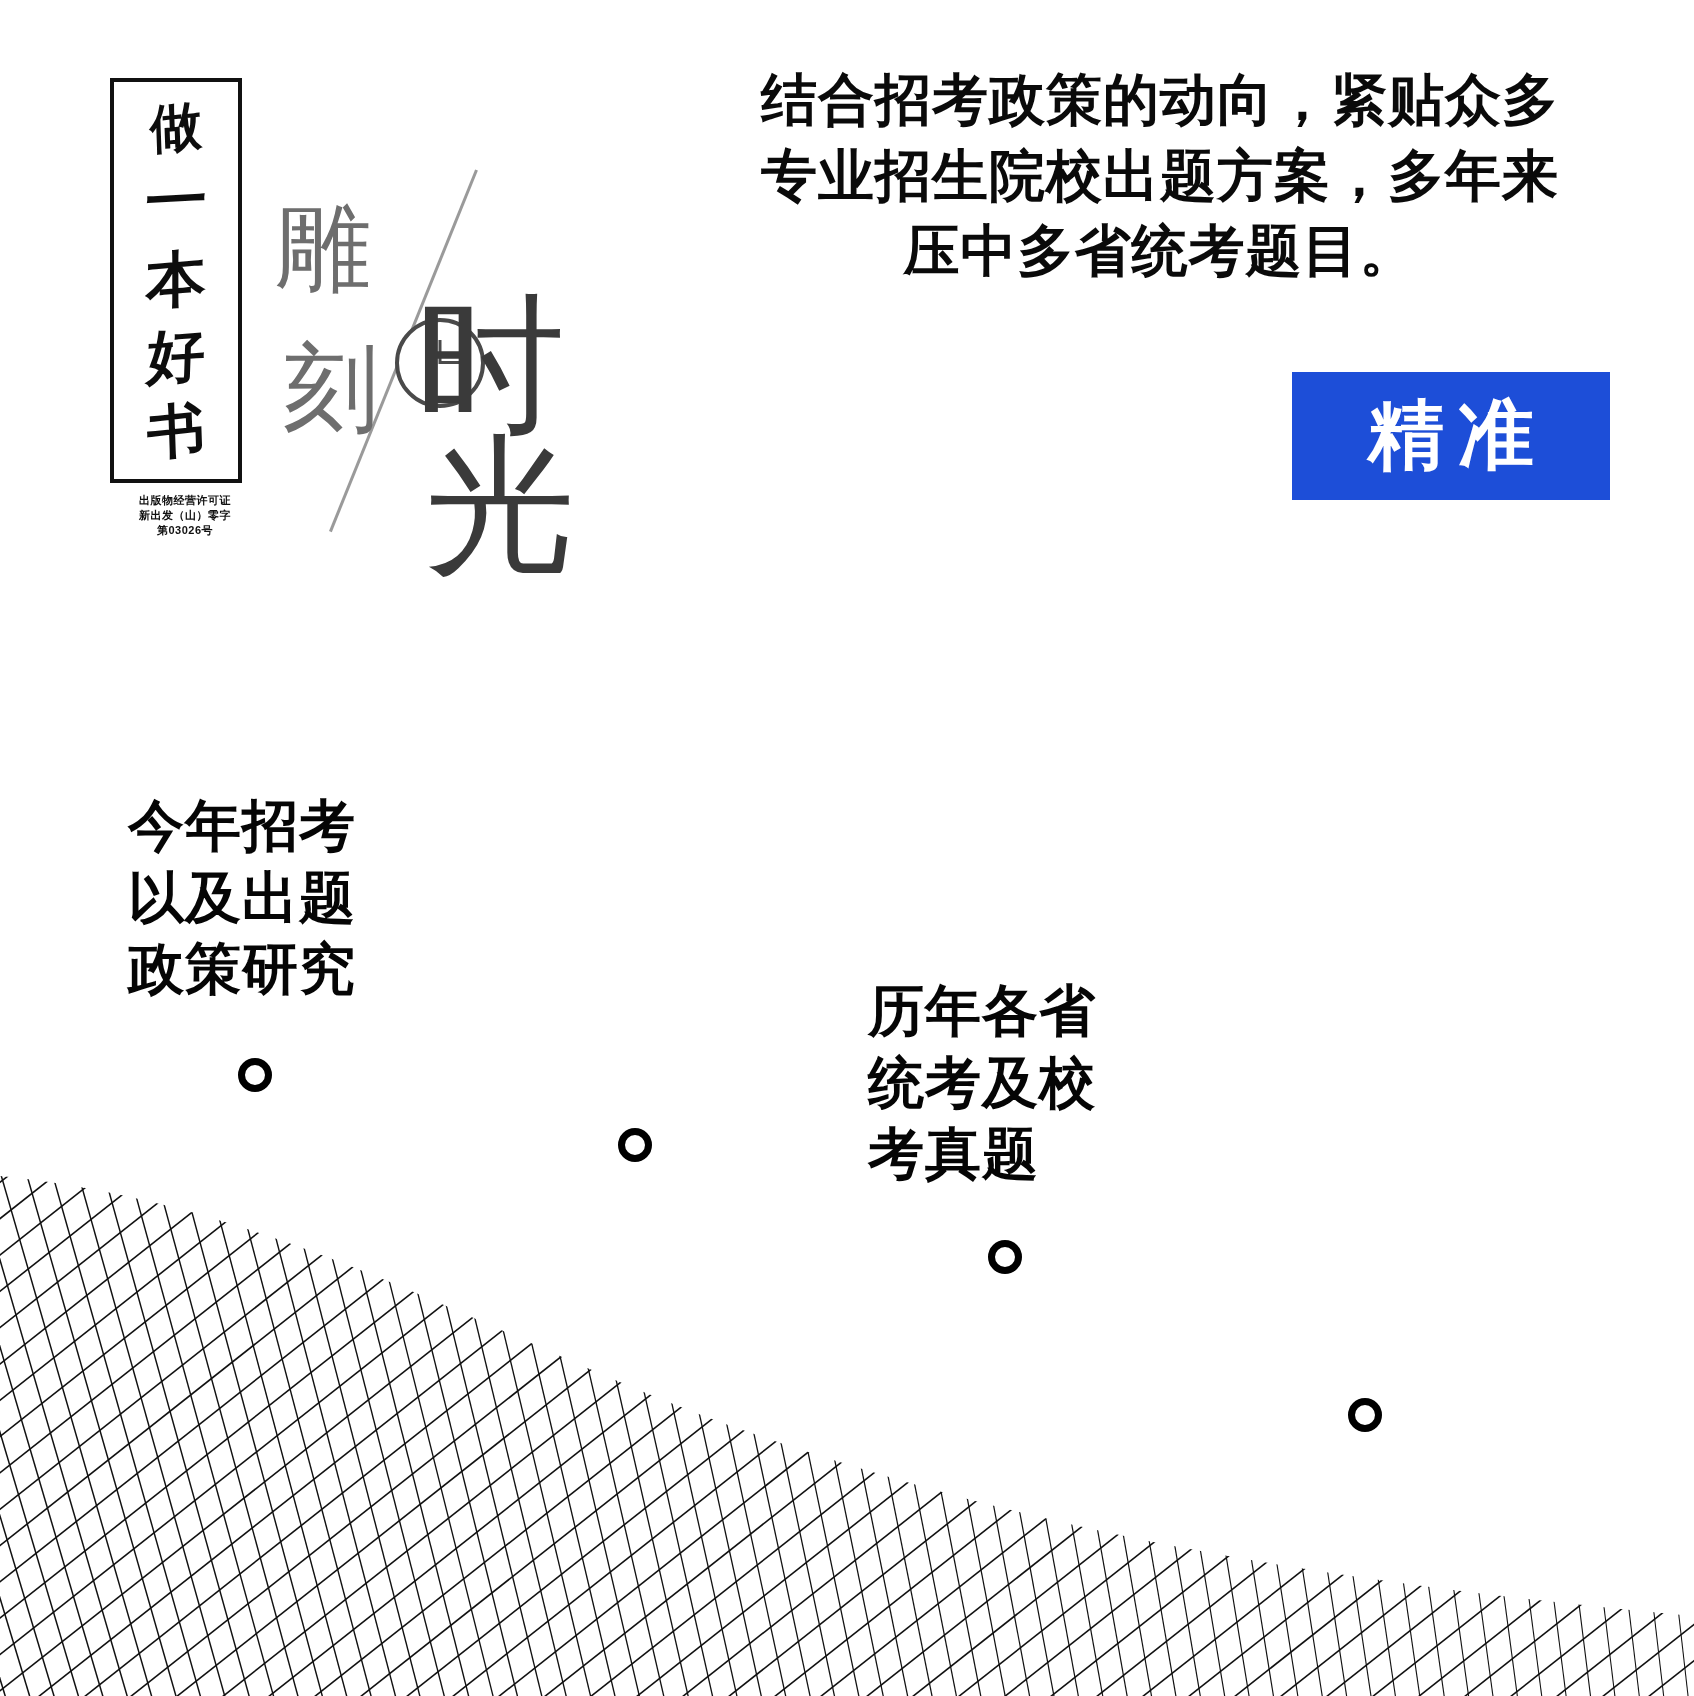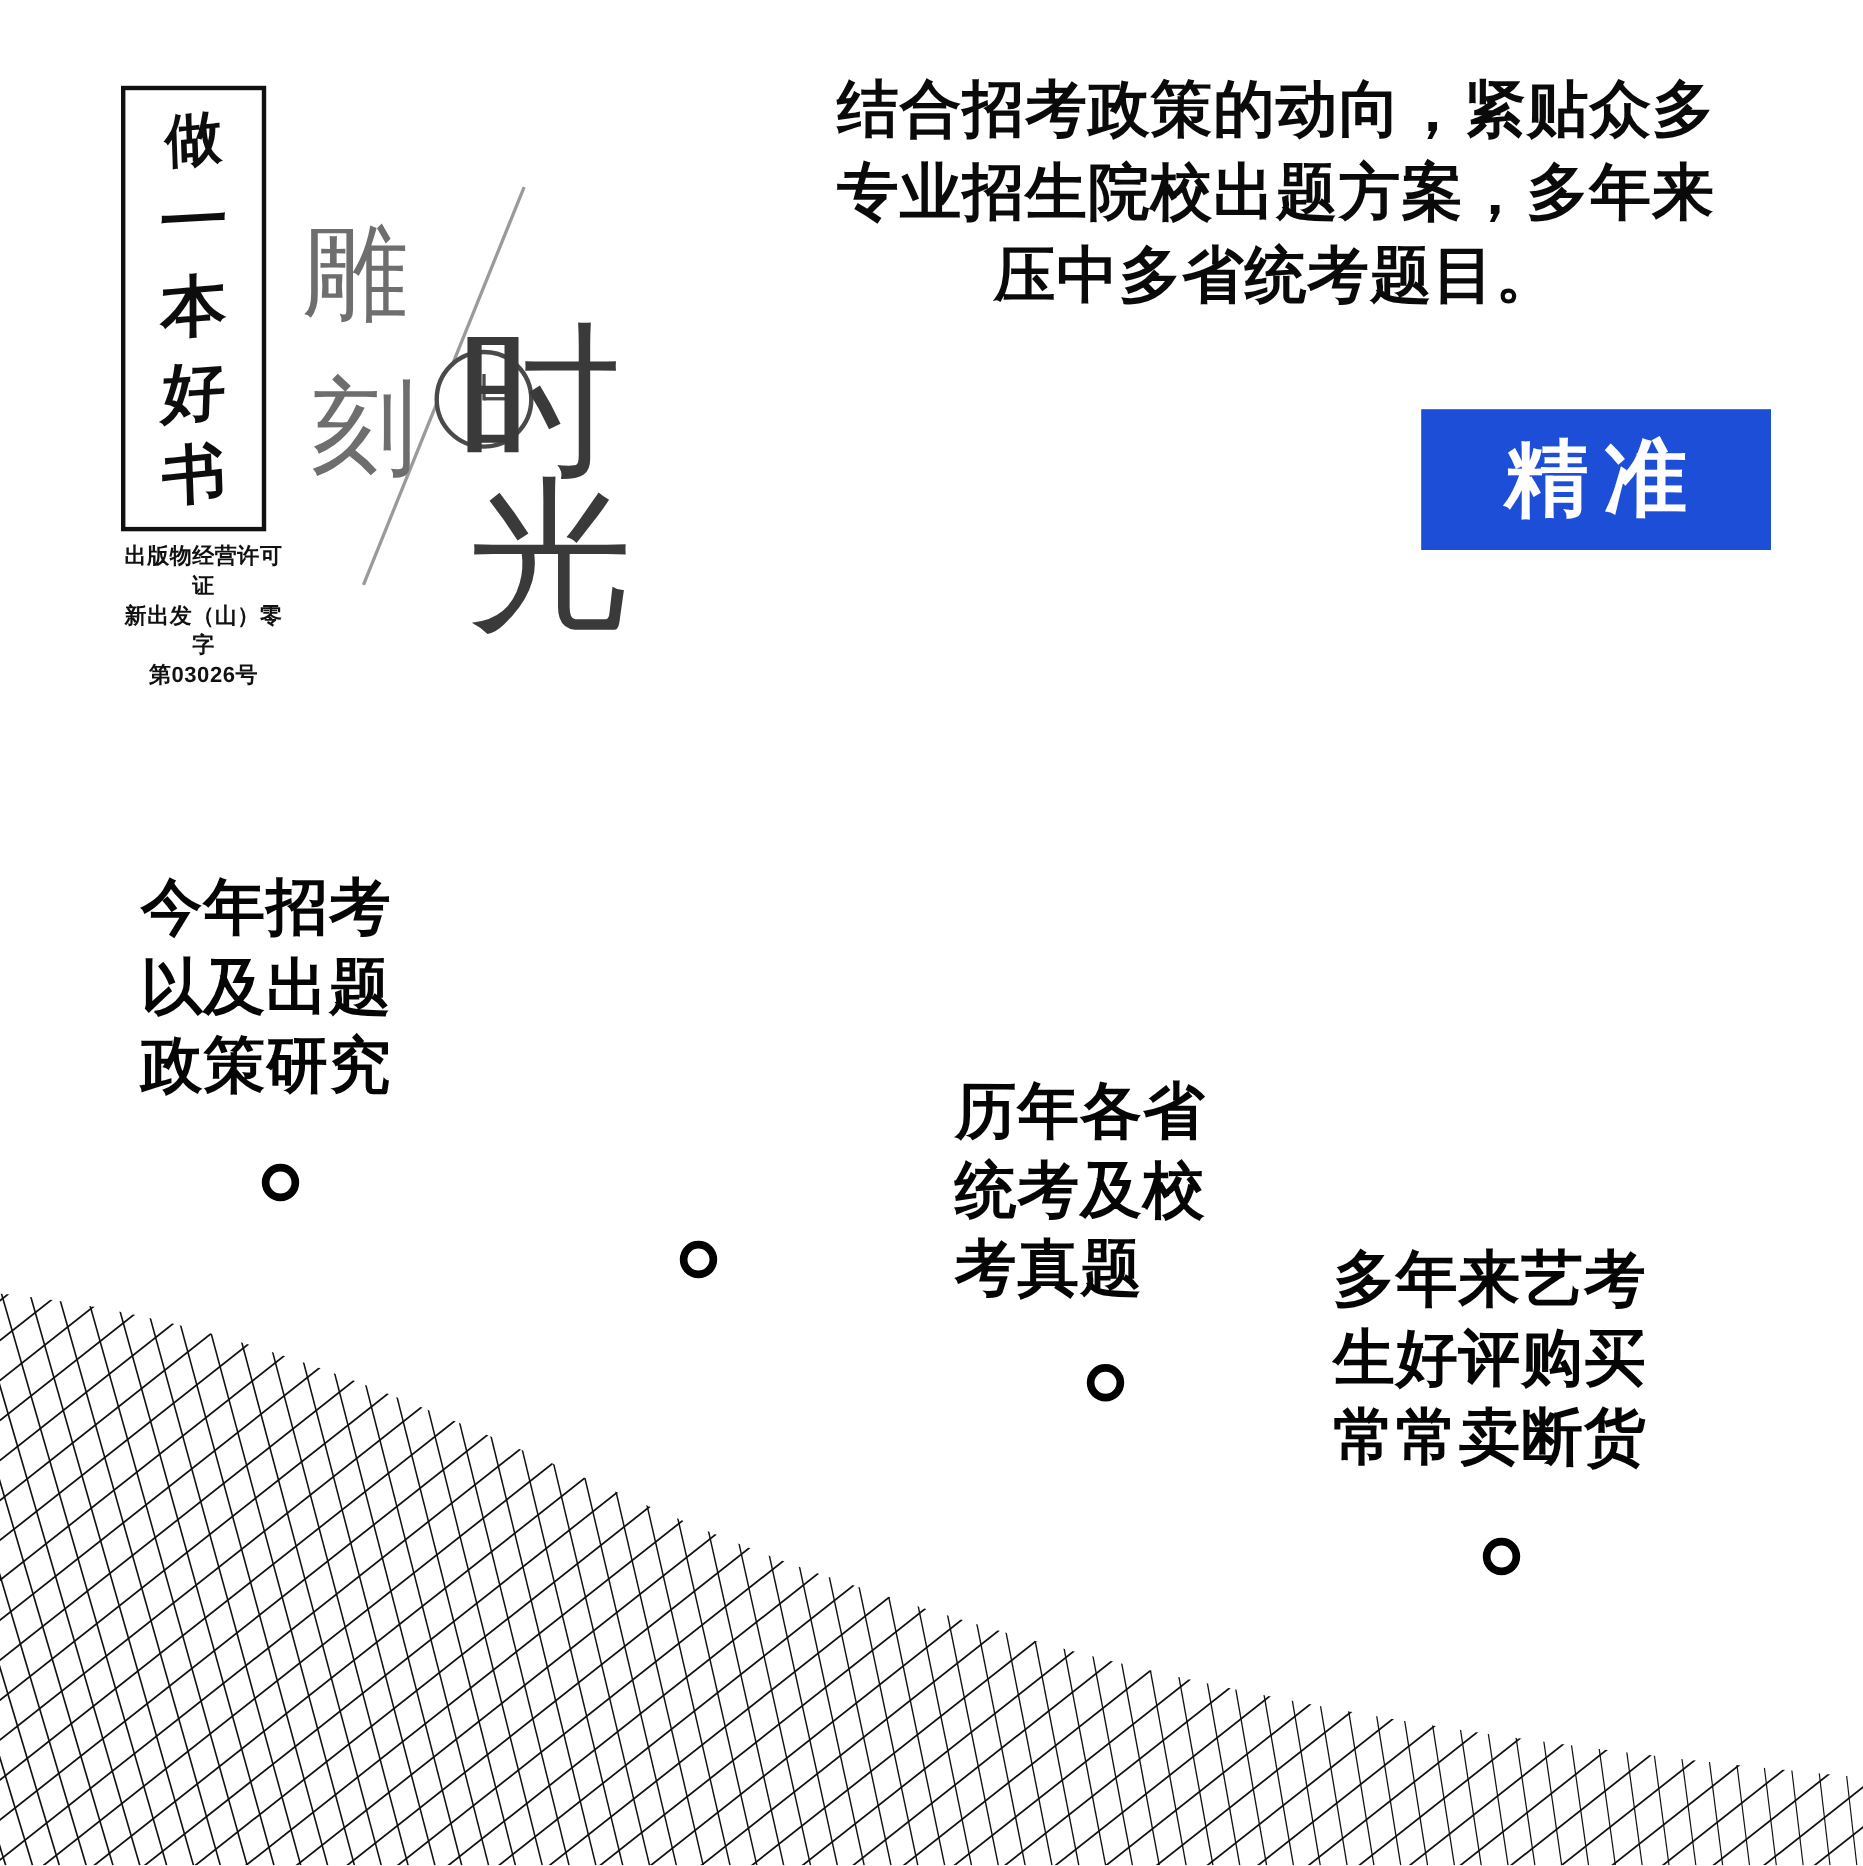--- a/index.html
+++ b/index.html
@@ -46,21 +46,21 @@
   .seal-box .seal-char.c1 { font-size: 52px; transform: rotate(-6deg) skewX(-4deg); }
   .seal-box .seal-char.c2 { font-size: 62px; transform: rotate(-3deg) skewX(-6deg); }
   .seal-box .seal-char.c3 { font-size: 60px; transform: rotate(-5deg) skewX(-5deg); }
   .seal-box .seal-char.c4 { font-size: 58px; transform: rotate(-4deg) skewX(-6deg); }
   .seal-box .seal-char.c5 { font-size: 58px; transform: rotate(-6deg) skewX(-4deg); }
 
   .license {
     margin-top: 10px;
     width: 150px;
     text-align: center;
-    font-size: 20px;
+    font-size: 11px;
     font-weight: bold;
     line-height: 1.35;
     letter-spacing: 0.5px;
     color: #111;
   }
 
   
   .brand {
     position: absolute;
     left: 275px;
@@ -248,23 +248,20 @@
 政策研究</div>
   <div class="feature-dot d1"></div>
 
   <div class="feature-dot d2"></div>
 
   <div class="feature f3">历年各省
 统考及校
 考真题</div>
   <div class="feature-dot d3"></div>
 
-  <div class="feature f4">多年来艺考
-生好评购买
-常常卖断货</div>
   <div class="feature-dot d4"></div>
 
   <svg class="mesh" viewBox="0 0 1694 640" preserveAspectRatio="none">
     <defs>
       <clipPath id="meshclip">
         <path d="M0,120 C300,150 520,300 760,380 C1010,465 1260,520 1694,560 L1694,640 L0,640 Z"></path>
       </clipPath>
     </defs>
     <g clip-path="url(#meshclip)" stroke="#111" stroke-width="1.6" fill="none" id="mesh-lines">
         <path d="M-1780,660 L-1020,60"></path>

